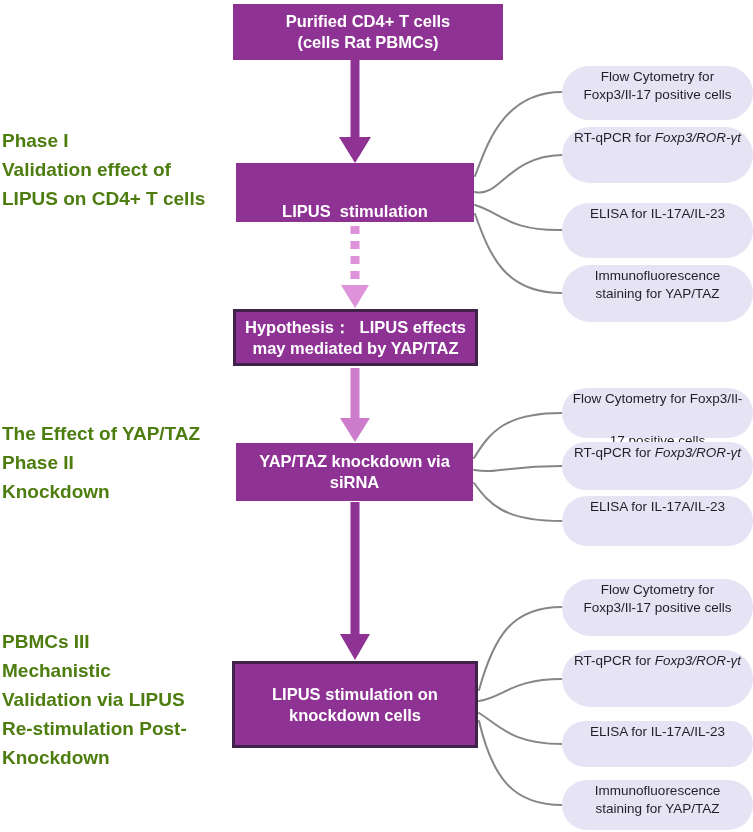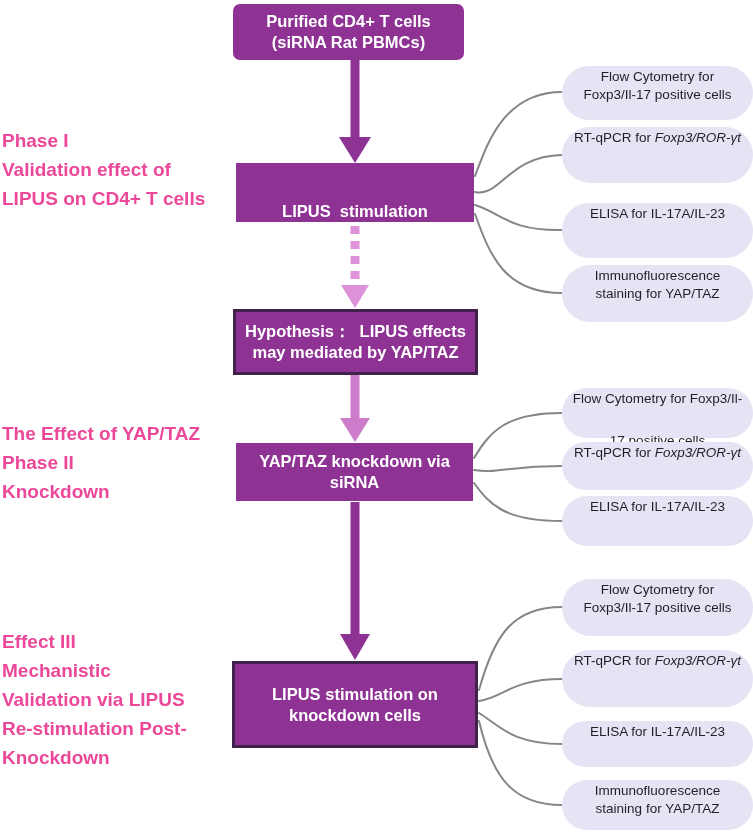--- a/index.html
+++ b/index.html
@@ -10,21 +10,21 @@
   .layer{position:absolute;left:0;top:0;}
   .pbox{
     position:absolute;background:#8E3294;color:#ffffff;
     display:flex;flex-direction:column;align-items:center;justify-content:center;
     text-align:center;font-weight:bold;font-size:16.5px;line-height:21px;
     box-sizing:border-box;z-index:2;
   }
   .pbox.bordered{border:3px solid #41224A;}
   .box-line{white-space:pre-wrap;}
   .phase-label{
-    position:absolute;color:#ec4899;font-weight:bold;
+    position:absolute;color:#4d7c0f;font-weight:bold;
     font-size:19px;line-height:29px;z-index:2;width:240px;
   }
   .bubble{
     position:absolute;left:562px;width:191px;background:#E6E3F4;border-radius:30px;
     display:flex;flex-direction:column;align-items:center;justify-content:flex-start;
     text-align:center;color:#1F1F28;font-size:13.5px;line-height:18px;z-index:2;
     padding:2px 6px;box-sizing:border-box;
   }
   .bubble i{}
 </style>
@@ -71,37 +71,37 @@
     <div>Phase I</div>
     <div>Validation effect of</div>
     <div>LIPUS on CD4+ T cells</div>
   </div>
   <div class="phase-label" style="left:2px;top:419px;">
     <div>The Effect of YAP/TAZ</div>
     <div>Phase II</div>
     <div>Knockdown</div>
   </div>
   <div class="phase-label" style="left:2px;top:627px;">
-    <div>Effect III</div>
+    <div>PBMCs III</div>
     <div>Mechanistic</div>
     <div>Validation via LIPUS</div>
     <div>Re-stimulation Post-</div>
     <div>Knockdown</div>
   </div>
 
-  <div class="pbox" style="left:233px;top:4px;width:231px;height:56px;border-radius:7px;">
+  <div class="pbox" style="left:233px;top:4px;width:270px;height:56px;">
     <div class="box-line">Purified CD4+ T cells</div>
-    <div class="box-line">(siRNA Rat PBMCs)</div>
+    <div class="box-line">(cells Rat PBMCs)</div>
   </div>
 
   <div class="pbox" style="left:236px;top:163px;width:238px;height:59px;justify-content:flex-end;">
     <div class="box-line">LIPUS  stimulation</div>
   </div>
 
-  <div class="pbox bordered" style="left:233px;top:309px;width:245px;height:66px;justify-content:center;">
+  <div class="pbox bordered" style="left:233px;top:309px;width:245px;height:57px;justify-content:center;">
     <div class="box-line">Hypothesis：  LIPUS effects</div>
     <div class="box-line">may mediated by YAP/TAZ</div>
   </div>
 
   <div class="pbox bordered" style="left:232px;top:661px;width:246px;height:87px;">
     <div class="box-line">LIPUS stimulation on</div>
     <div class="box-line">knockdown cells</div>
   </div>
 
   <div class="pbox" style="left:236px;top:443px;width:237px;height:58px;">

